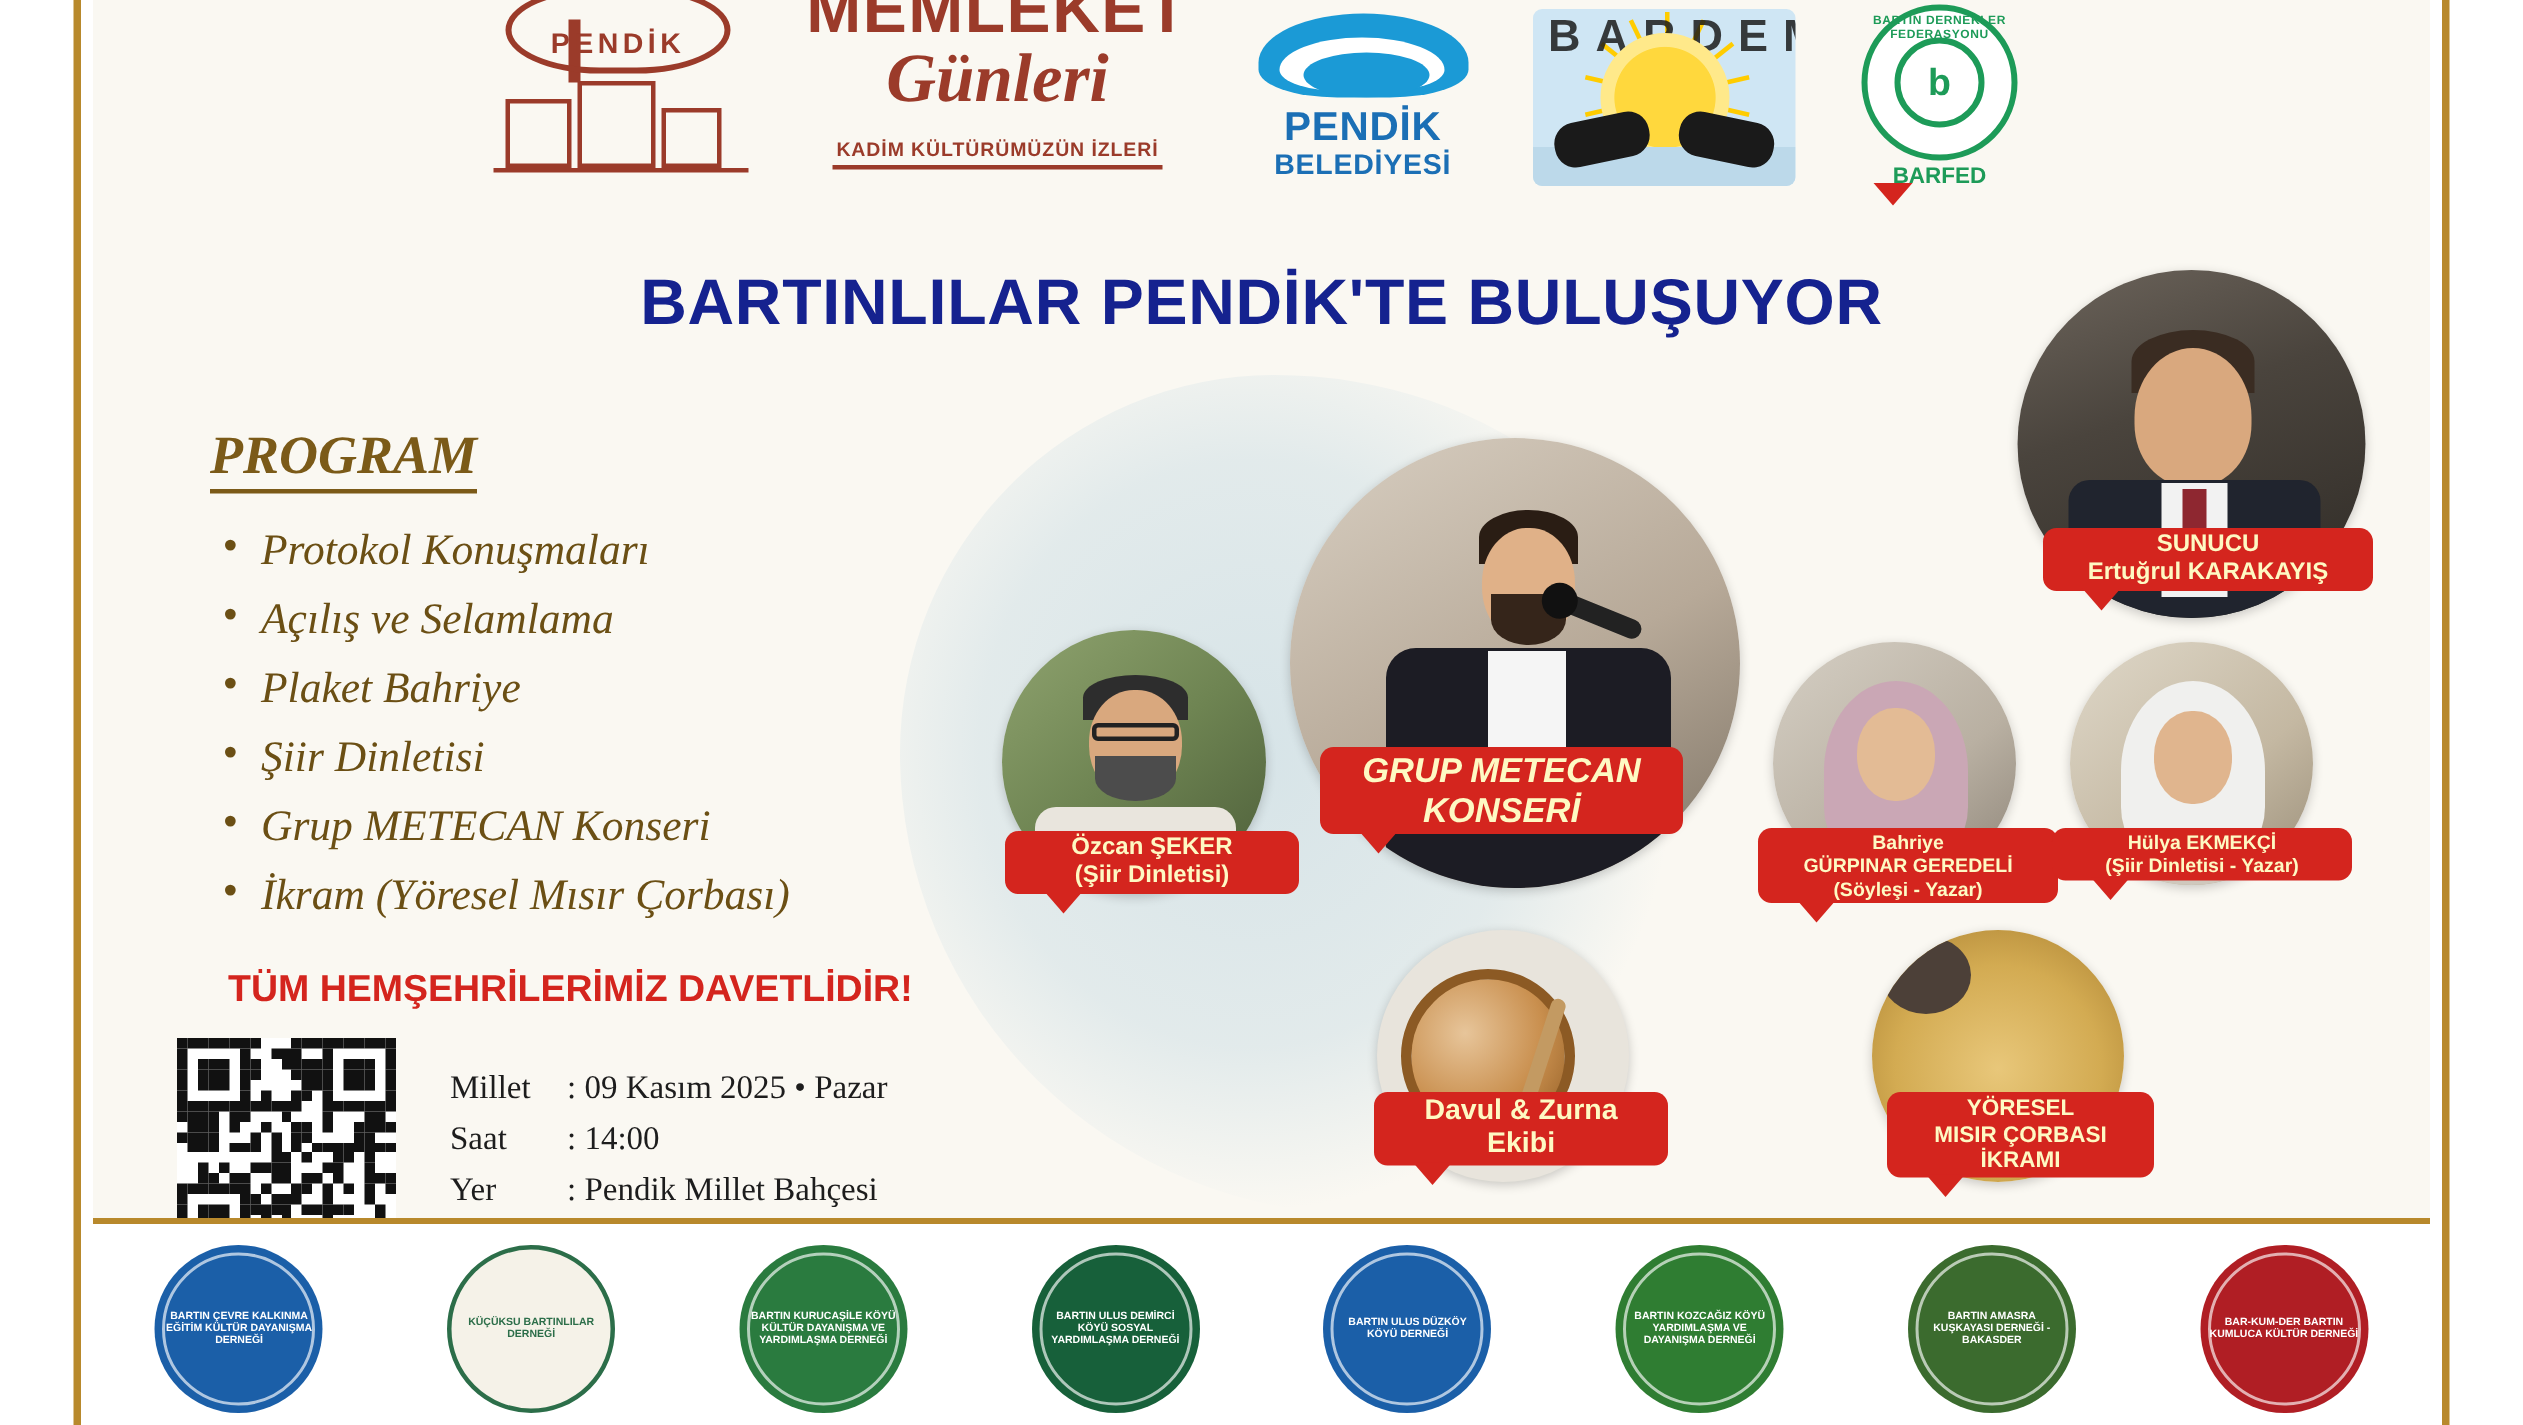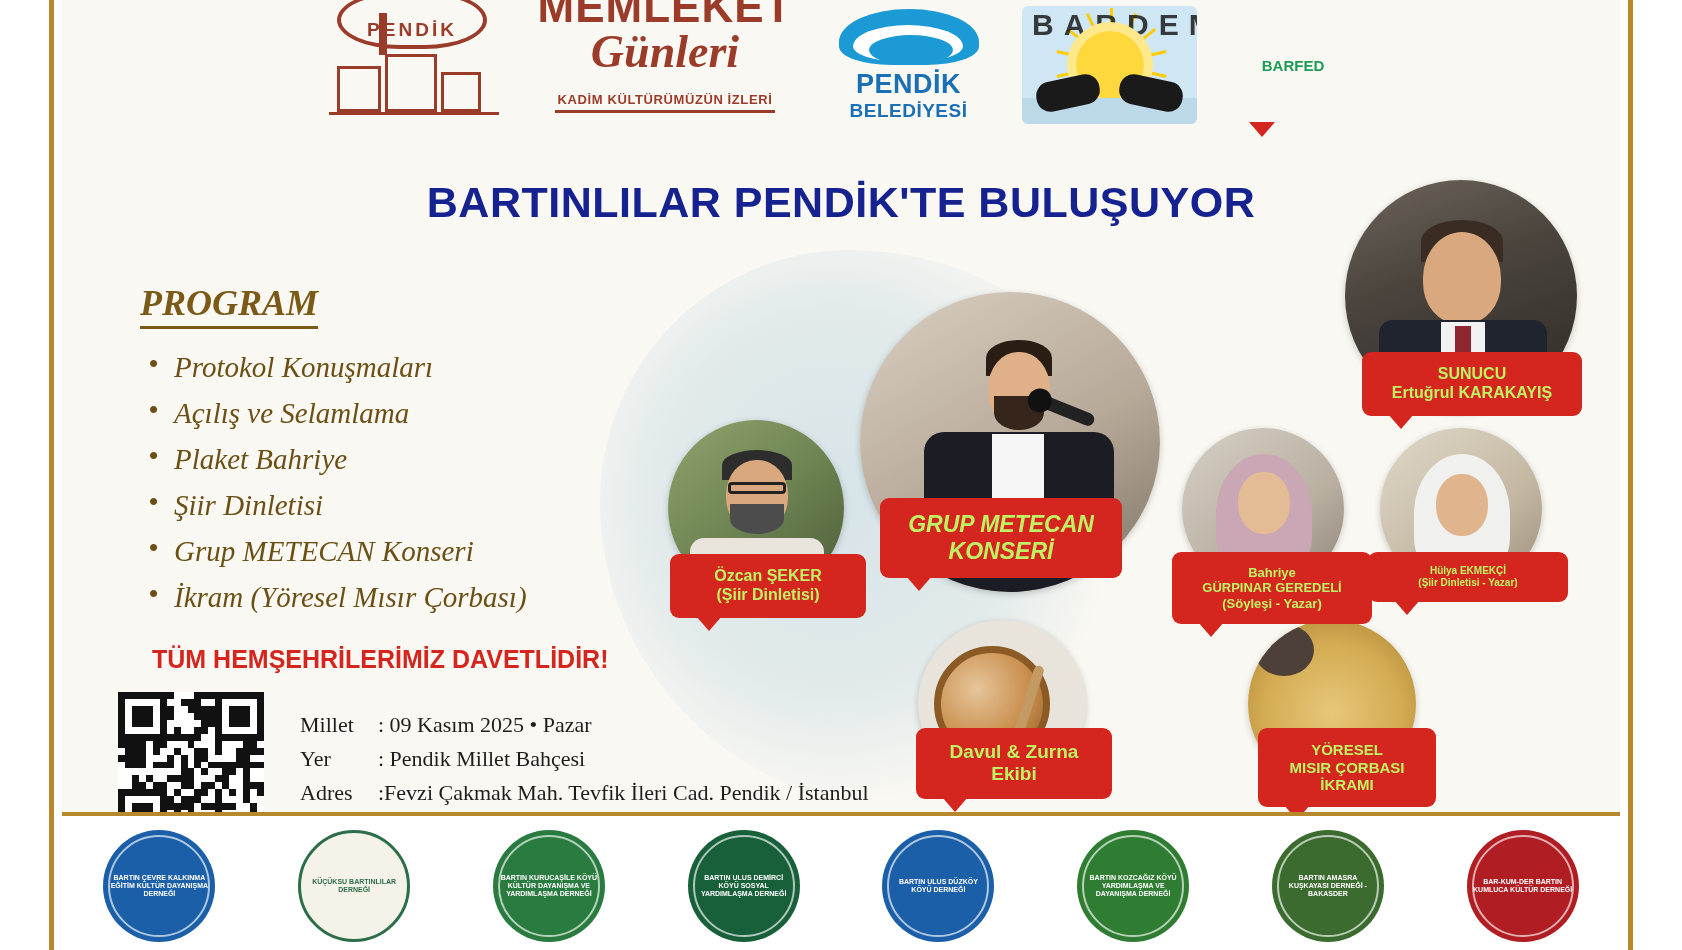--- a/index.html
+++ b/index.html
@@ -165,22 +165,22 @@
     position:absolute;left:300px;top:708px;z-index:15;
     font-family:"Liberation Serif", serif;font-size:22px;color:#1d1d1d;line-height:34px;
   }
   .details .row{white-space:nowrap;}
   .details .lab{display:inline-block;width:78px;}
 
   
   .circ{position:absolute;border-radius:50%;overflow:hidden;z-index:12;
     box-shadow:0 2px 7px rgba(0,0,0,.2);}
   .cap{
-    position:absolute;background:#d4251e;color:#bef264;text-align:center;font-weight:bold;
-    border-radius:9px;z-index:14;line-height:1.18;padding:13px 12px;
+    position:absolute;background:#d4251e;color:#fef9c3;text-align:center;font-weight:bold;
+    border-radius:9px;z-index:14;line-height:1.18;padding:2px 12px;
   }
   .cap:after{
     content:"";position:absolute;left:26px;bottom:-13px;border-left:13px solid transparent;
     border-right:13px solid transparent;border-top:15px solid #d4251e;
   }
 
   
   .p-sunucu{left:1345px;top:180px;width:232px;height:232px;
     background:linear-gradient(160deg,#6d655c 0%,#4a443d 40%,#2e2a25 100%);}
   .p-sunucu .face{position:absolute;left:78px;top:52px;width:78px;height:92px;border-radius:50% 50% 45% 45%;background:#d9a87e;}
@@ -227,21 +227,21 @@
 
   .p-corba{left:1248px;top:620px;width:168px;height:168px;
     background:radial-gradient(circle at 50% 55%,#e8c77a 0%,#d3ab52 55%,#a97f30 100%);}
   .p-corba .pot{position:absolute;left:6px;top:4px;width:60px;height:52px;border-radius:50%;background:#4c4038;}
 
   
   .cap-sunucu{left:1362px;top:352px;width:196px;font-size:16px;}
   .cap-grup{left:880px;top:498px;width:218px;font-size:23px;font-style:italic;}
   .cap-ozcan{left:670px;top:554px;width:172px;font-size:16px;}
   .cap-bahriye{left:1172px;top:552px;width:176px;font-size:13px;}
-  .cap-hulya{left:1368px;top:552px;width:176px;font-size:10px;}
+  .cap-hulya{left:1368px;top:552px;width:176px;font-size:13px;}
   .cap-davul{left:916px;top:728px;width:172px;font-size:19px;}
   .cap-corba{left:1258px;top:728px;width:154px;font-size:15px;}
 
   
   .sponsors{
     position:absolute;left:62px;right:62px;bottom:0;height:128px;
     border-top:4px solid #b8892c;background:#ffffff;
     display:flex;align-items:center;justify-content:space-around;z-index:25;padding-top:6px;
   }
   .sp{width:112px;height:112px;border-radius:50%;position:relative;overflow:hidden;
@@ -310,20 +310,24 @@
         </div>
       <div class="mark">BARDEM</div>
       <div class="sun"></div>
       <div class="waveb"></div>
       <div class="hand-l"></div>
       <div class="hand-r"></div>
     </div>
 
     <div class="logo logo-barfed">
       <div>
+        <div class="ring">
+          <div class="arc">BARTIN DERNEKLER FEDERASYONU</div>
+          <div class="inner">b</div>
+        </div>
         <div class="cap" style="position:static;background:none;color:#1d9b58;padding:0;">BARFED</div>
       </div>
     </div>
 
 
   </div>
 
   <div class="headline">BARTINLILAR PENDİK'TE BULUŞUYOR</div>
 
   <div class="program">
@@ -780,20 +784,23 @@
       <i style="background: transparent;"></i>
       <i style="background: transparent;"></i>
       <i style="background: transparent;"></i>
       <i></i>
       <i></i>
     </div>
 
   <div class="details">
     <div class="row">
       <span class="lab">Millet</span><span>: 09 Kasım 2025 • Pazar</span>
+    </div>
+    <div class="row">
+      <span class="lab">Saat</span><span>: 14:00</span>
     </div>
     <div class="row">
       <span class="lab">Yer</span><span>: Pendik Millet Bahçesi</span>
     </div>
     <div class="row">
       <span class="lab">Adres</span><span>:Fevzi Çakmak Mah. Tevfik İleri Cad. Pendik / İstanbul</span>
     </div>
   </div>
 
   <div class="circ p-sunucu">

